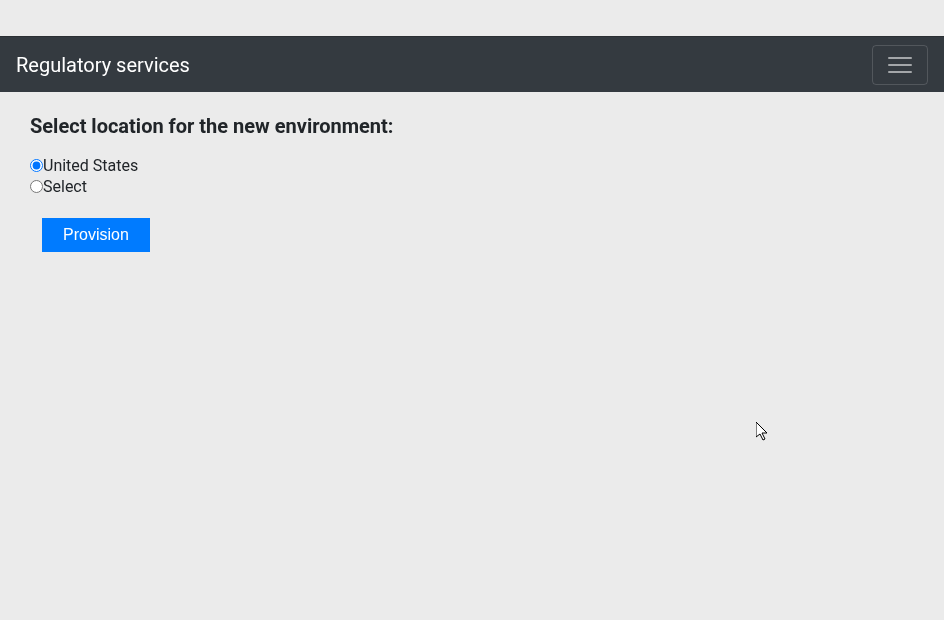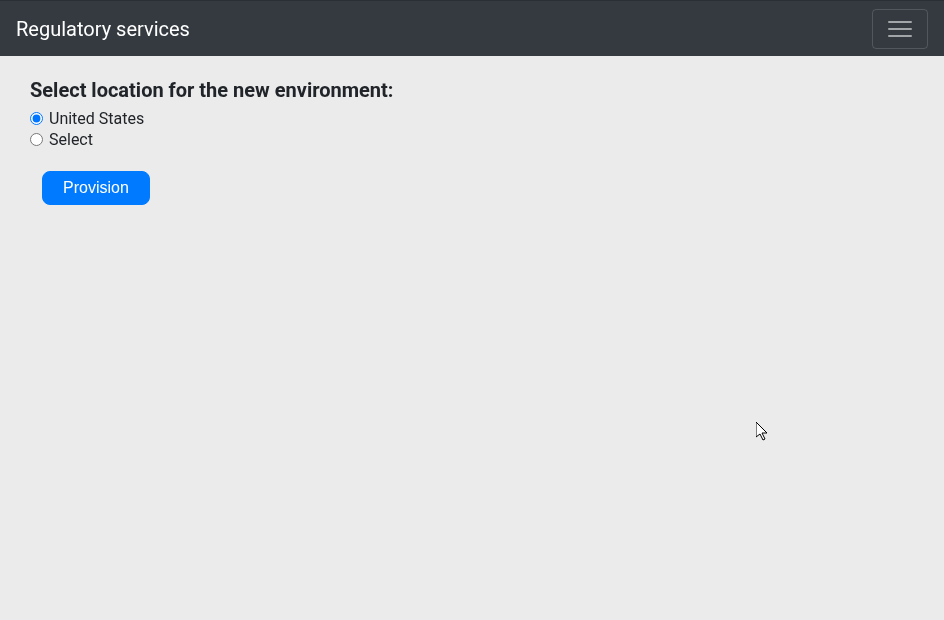--- a/index.html
+++ b/index.html
@@ -16,20 +16,21 @@
       position: relative;
     }
     .navbar {
       background: #343a40;
       height: 56px;
       display: flex;
       align-items: center;
       justify-content: space-between;
       padding: 0 16px;
       border-top: 1px solid #2b2f33;
+      margin-top: 36px;
     }
     .navbar-brand {
       color: #ffffff;
       font-size: 20px;
       font-weight: 400;
     }
     .navbar-toggler {
       width: 56px;
       height: 40px;
       border: 1px solid rgba(255,255,255,0.15);
@@ -48,50 +49,49 @@
       background: rgba(255,255,255,0.55);
       border-radius: 1px;
     }
     .content {
       padding: 22px 30px;
     }
     .section-heading {
       font-size: 20px;
       font-weight: 700;
       color: #212529;
-      margin-bottom: 7px;
+      margin-bottom: 18px;
     }
     .radio-group {
       display: flex;
       flex-direction: column;
       gap: 2px;
       margin-bottom: 22px;
     }
     .radio-row {
       display: flex;
       align-items: center;
-      gap: 6px;
       font-size: 16px;
       color: #212529;
     }
     .radio-row input[type="radio"] {
       width: 13px;
       height: 13px;
       cursor: pointer;
     }
     .radio-row label {
       cursor: pointer;
     }
     .btn-primary {
       background: #007bff;
       color: #ffffff;
       border: 1px solid #007bff;
       padding: 7px 20px;
       font-size: 16px;
-      border-radius: 8px;
+      border-radius: 0;
       cursor: pointer;
       margin-left: 12px;
     }
     .cursor {
       position: absolute;
       left: 756px;
       top: 422px;
       pointer-events: none;
     }
   </style>

